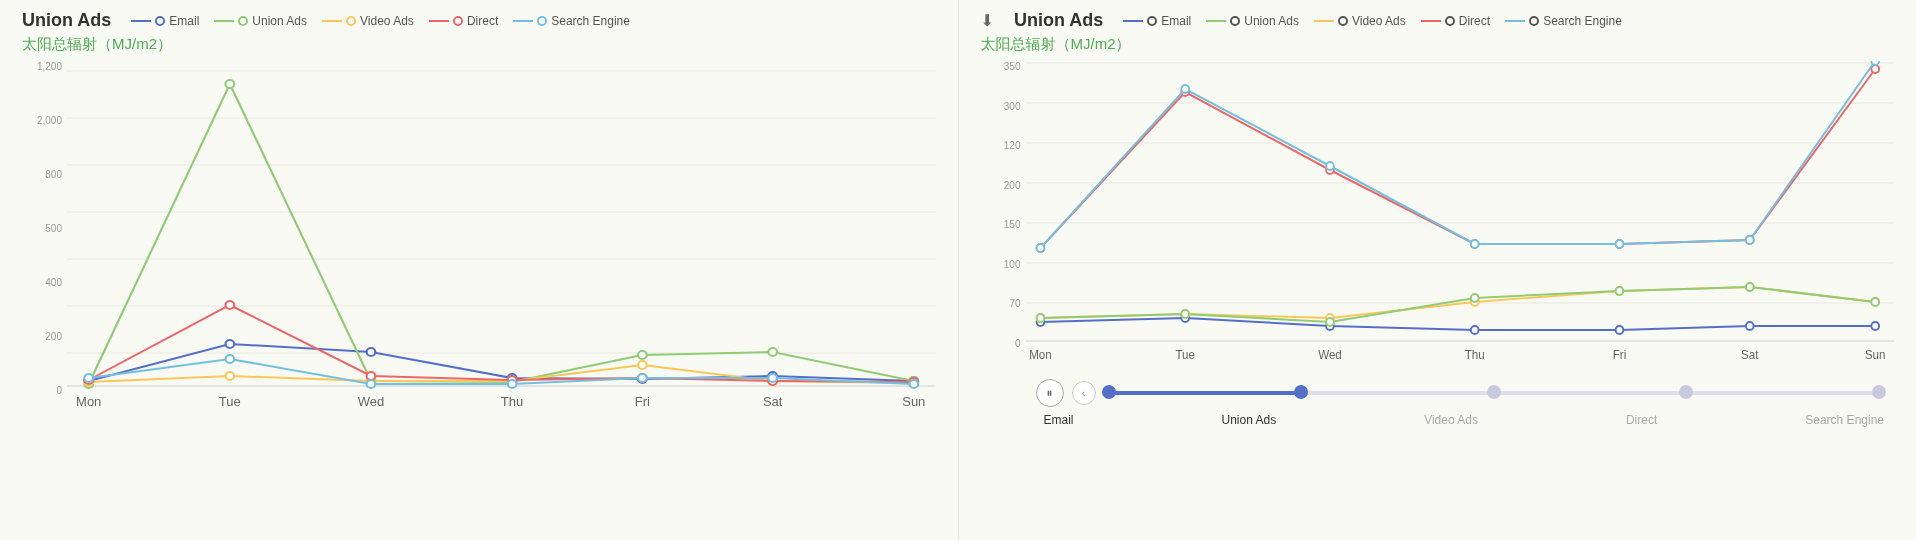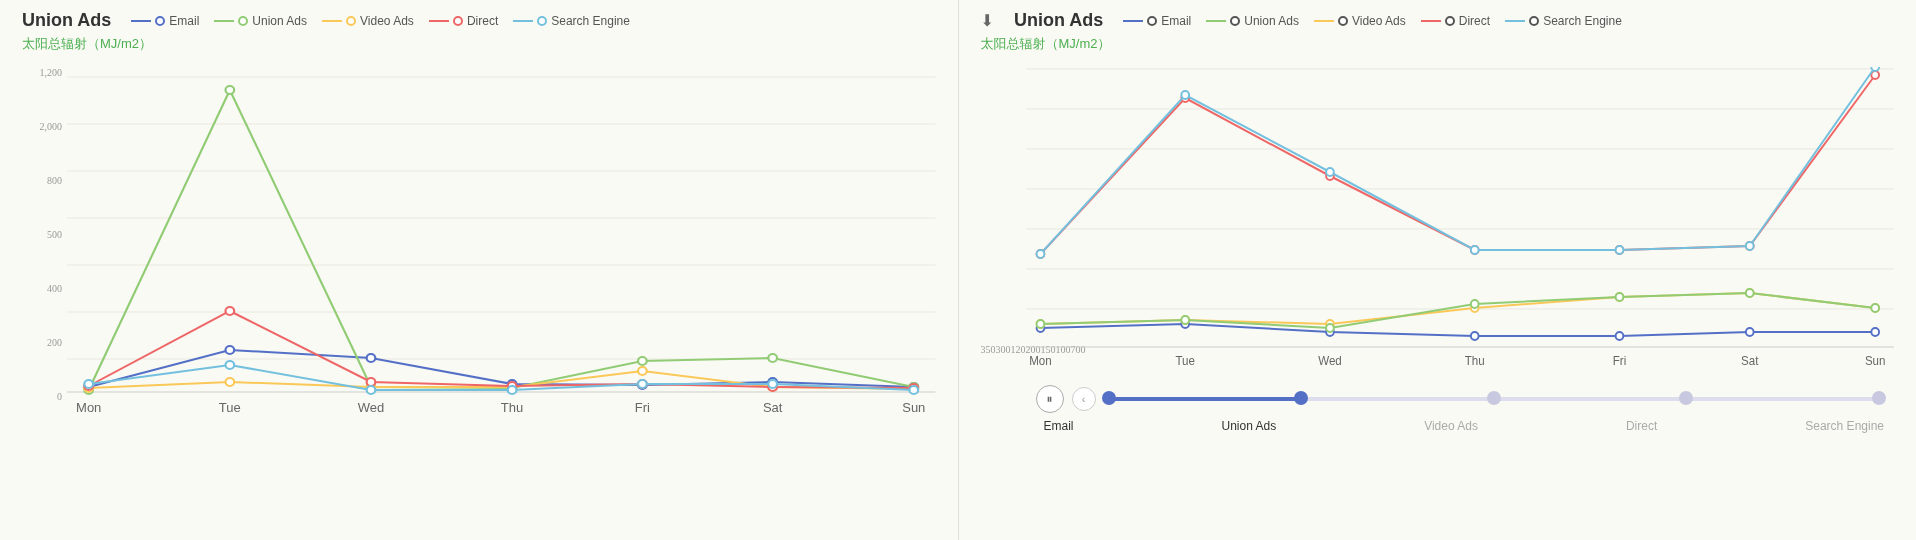--- a/index.html
+++ b/index.html
@@ -49,28 +49,27 @@
       height: 10px;
       border-radius: 50%;
       border: 2px solid;
       background: white;
     }
     .legend-line {
       width: 20px;
       height: 2px;
     }
     .axis-label {
-      font-size: 13px;
+      font-size: 15px;
       color: #4caf50;
-      margin-bottom: 14px;
+      margin-bottom: 7px;
     }
     .y-label {
       font-size: 10px;
       color: #999;
-      font-family: Liberation Serif, serif;
     }
     .pause-btn {
       width: 28px;
       height: 28px;
       border-radius: 50%;
       border: 1.5px solid #aaa;
       background: white;
       display: flex;
       align-items: center;
       justify-content: center;
@@ -242,21 +241,21 @@
         <div class="legend-line" style="background:#73c0de;width:20px;height:2px;"></div>
         <div class="legend-dot" style="border-color:#73c0de;width:10px;height:10px;border-radius:50%;border:2px solid;background:white;"></div>
         <span>Search Engine</span>
       </div>
     </div>
   </div>
   <div class="axis-label">太阳总辐射（MJ/m2）</div>
 
   <div style="display:flex; height:310px;">
 
-    <div style="width:45px; display:flex; flex-direction:row; justify-content:space-between; align-items:flex-end; padding-right:5px; padding-bottom:22px;">
+    <div style="width:45px; display:flex; flex-direction:column; justify-content:space-between; align-items:flex-end; padding-right:5px; padding-bottom:22px;">
       <span class="y-label">350</span>
       <span class="y-label">300</span>
       <span class="y-label">120</span>
       <span class="y-label">200</span>
       <span class="y-label">150</span>
       <span class="y-label">100</span>
       <span class="y-label">70</span>
       <span class="y-label">0</span>
     </div>
 

